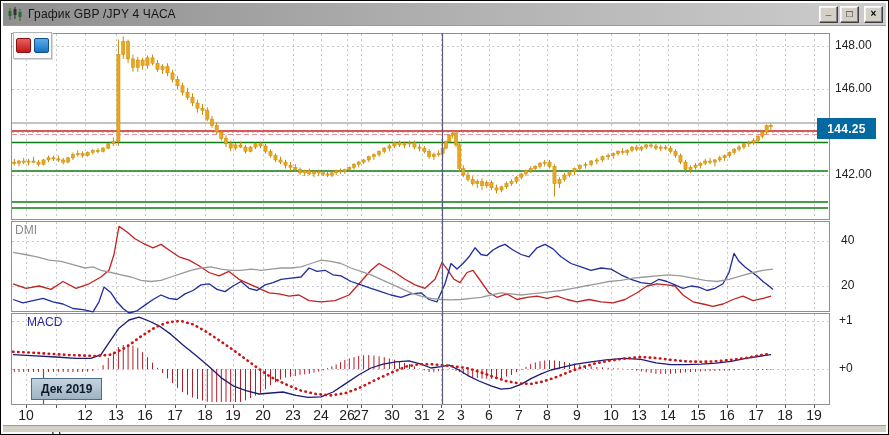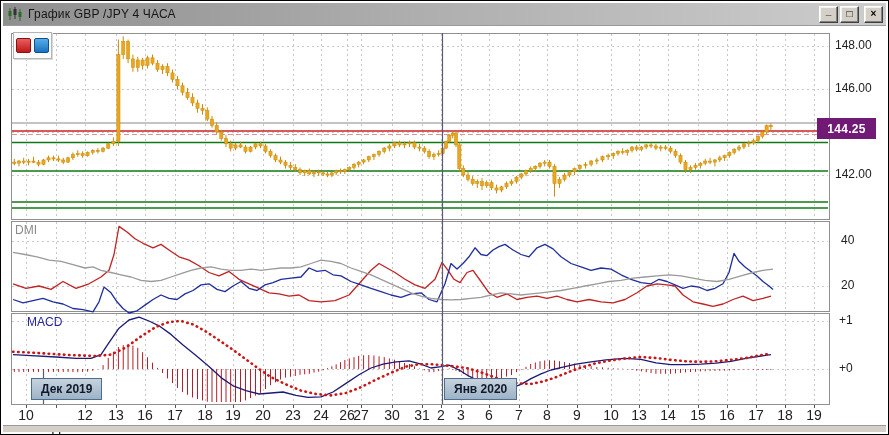--- a/index.html
+++ b/index.html
@@ -40,21 +40,21 @@
   #plot{position:absolute;left:0;top:0;z-index:1;}
   
   .pane-label{position:absolute;font-size:12px;z-index:2;}
   #dmi-label{left:14px;top:222px;color:#8a8a8a;}
   #macd-label{left:26px;top:314px;color:#2626a0;}
   .ylab{position:absolute;left:835px;font-size:12px;color:#222;z-index:2;white-space:nowrap;}
   .xlab{position:absolute;top:406px;width:26px;margin-left:-13px;text-align:center;
         font-size:14px;color:#222;z-index:2;}
   #price-badge{
     position:absolute;left:816px;top:117px;width:59px;height:21px;z-index:4;
-    background:#701a75;color:#fff;font-size:12px;font-weight:bold;
+    background:#0369a1;color:#fff;font-size:12px;font-weight:bold;
     display:flex;align-items:center;justify-content:center;letter-spacing:.3px;
   }
   .date-badge{
     position:absolute;top:377px;height:20px;z-index:3;padding:0 9px;
     background:linear-gradient(#c6d3de,#9db3c5);
     border:1px solid #4d6d8d;color:#10182a;
     font-size:12px;font-weight:bold;display:flex;align-items:center;
   }
   #dec-badge{left:30px;}
   #jan-badge{left:443px;}
@@ -747,18 +747,17 @@
       <div class="xlab" style="left: 638px;">13</div>
       <div class="xlab" style="left: 667px;">14</div>
       <div class="xlab" style="left: 697px;">15</div>
       <div class="xlab" style="left: 726px;">16</div>
       <div class="xlab" style="left: 755px;">17</div>
       <div class="xlab" style="left: 784px;">18</div>
       <div class="xlab" style="left: 813px;">19</div>
     </div>
 
   <div id="dec-badge" class="date-badge">Дек 2019</div>
-  <div id="jan-badge" class="date-badge">Янв 2020</div>
 
   <div id="price-badge">144.25</div>
 
   <div id="bottom-frame"></div>
 </div>
 
 </body></html>

